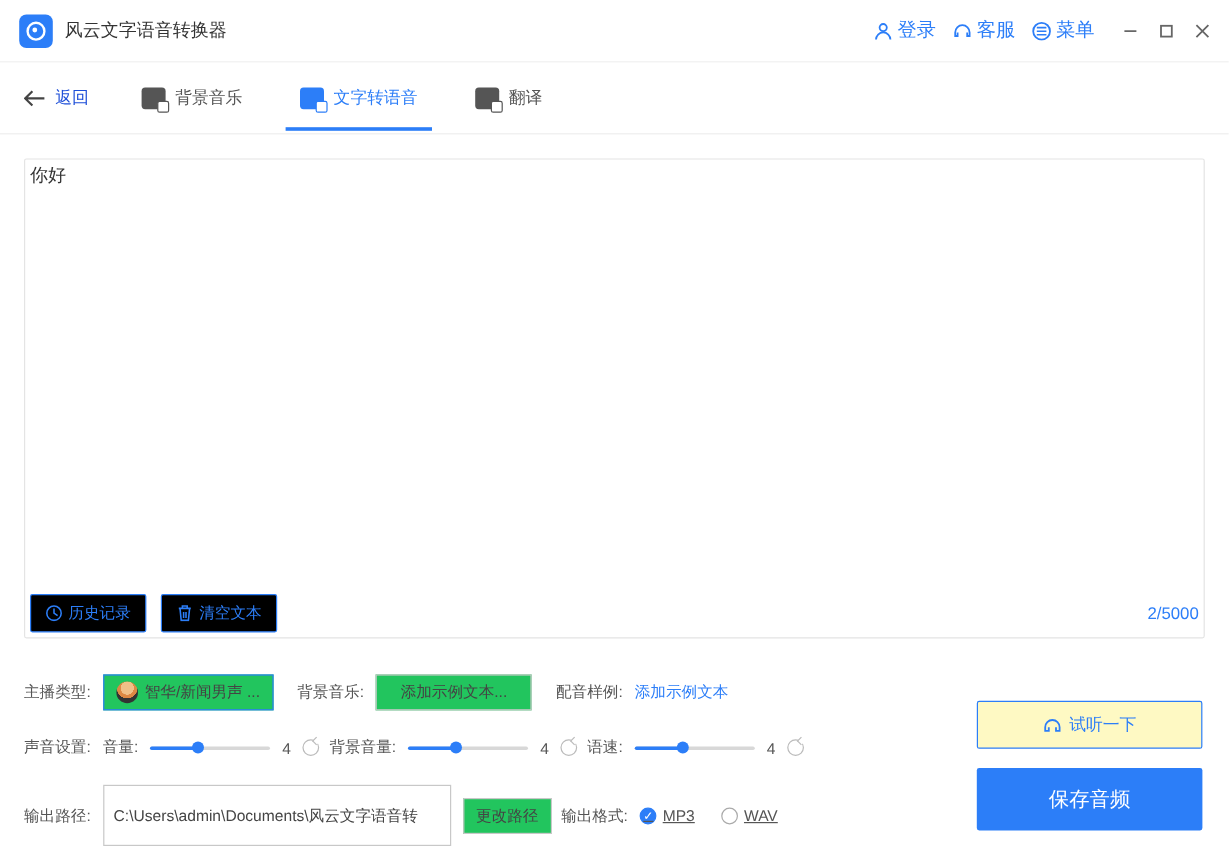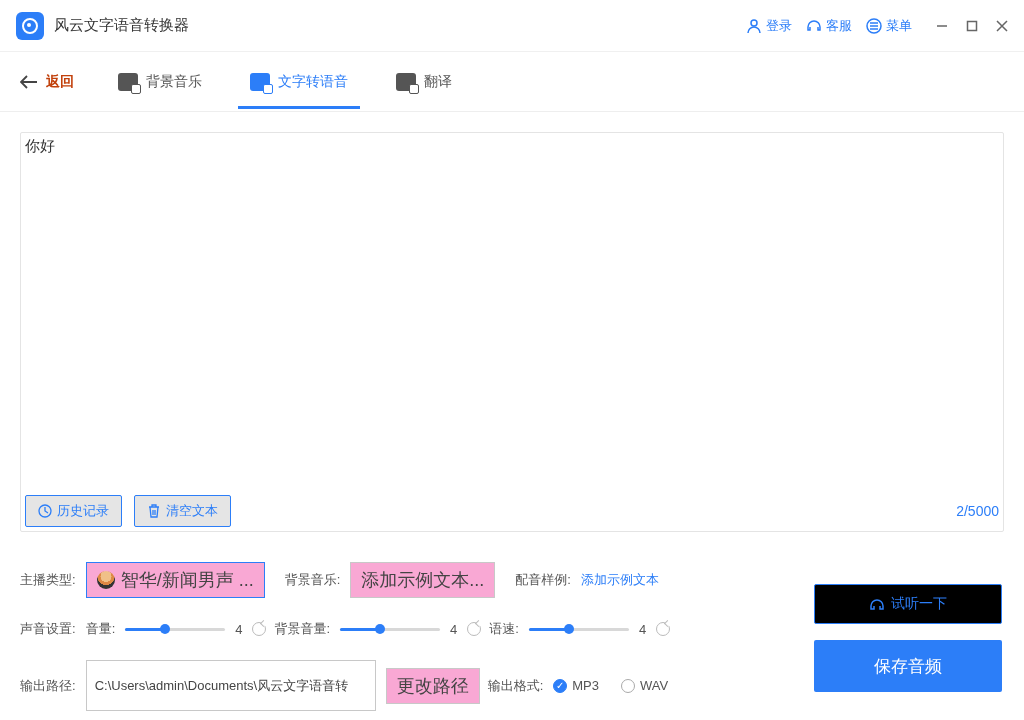--- a/index.html
+++ b/index.html
@@ -4,66 +4,66 @@
 <style>
 * { margin: 0; padding: 0; box-sizing: border-box; font-family: "Microsoft YaHei", Arial, sans-serif; }
 body { width: 1024px; height: 720px; background: #fff; overflow: hidden; }
 
 .titlebar { height: 52px; display: flex; align-items: center; padding: 0 16px; border-bottom: 1px solid #f0f0f0; }
 .logo { width: 28px; height: 28px; background: #2c7ef8; border-radius: 6px; display: flex; align-items: center; justify-content: center; margin-right: 10px; }
 .logo-inner { width: 16px; height: 16px; border: 2px solid #fff; border-radius: 50%; position: relative; }
 .logo-inner::after { content: ""; width: 4px; height: 4px; background: #fff; border-radius: 50%; position: absolute; top: 3px; left: 3px; }
 .app-title { font-size: 15px; color: #333; }
 .titlebar-right { margin-left: auto; display: flex; align-items: center; gap: 14px; }
-.tb-item { display: flex; align-items: center; gap: 4px; font-size: 13px; color: #2c7ef8; cursor: pointer; }
+.tb-item { display: flex; align-items: center; gap: 4px; font-size: 16px; color: #2c7ef8; cursor: pointer; }
 .win-controls { display: flex; gap: 18px; margin-left: 10px; }
 .win-btn { cursor: pointer; color: #666; display: flex; align-items: center; }
 
 .tabs { height: 60px; display: flex; align-items: center; padding: 0 20px; gap: 40px; border-bottom: 1px solid #eee; }
-.back-btn { display: flex; align-items: center; gap: 8px; font-size: 14px; color: #c2410c; cursor: pointer; font-weight: bold; }
+.back-btn { display: flex; align-items: center; gap: 8px; font-size: 14px; color: #1d4ed8; cursor: pointer; }
 .tab { display: flex; align-items: center; gap: 8px; font-size: 14px; color: #555; cursor: pointer; padding: 18px 4px; position: relative; }
 .tab.active { color: #2c7ef8; }
 .tab.active::after { content: ""; position: absolute; bottom: 0; left: -8px; right: -8px; height: 3px; background: #2c7ef8; }
 .tab-icon { width: 20px; height: 18px; background: #555; border-radius: 3px; position: relative; }
 .tab.active .tab-icon { background: #2c7ef8; }
 .tab-icon-badge { position: absolute; bottom: -3px; right: -3px; width: 10px; height: 10px; background: #fff; border: 1px solid #555; border-radius: 2px; }
 
 .main { padding: 20px; }
 .textarea-wrap { border: 1px solid #e4e4e4; border-radius: 2px; padding: 4px; height: 400px; display: flex; flex-direction: column; }
 .textarea { flex: 1; font-size: 15px; color: #333; outline: none; border: none; resize: none; width: 100%; }
 .textarea-bottom { display: flex; align-items: center; justify-content: space-between; margin-top: 10px; }
 .ta-buttons { display: flex; gap: 12px; }
-.ta-btn { display: flex; align-items: center; gap: 5px; border: 1px solid #2c7ef8; color: #2c7ef8; padding: 6px 12px; font-size: 13px; border-radius: 2px; cursor: pointer; background: #e5e5e5; }
+.ta-btn { display: flex; align-items: center; gap: 5px; border: 1px solid #2c7ef8; color: #2c7ef8; padding: 6px 12px; font-size: 13px; border-radius: 2px; cursor: pointer; background: #000000; }
 .char-count { color: #2c7ef8; font-size: 14px; text-align: center; }
 
 .settings { padding: 10px 20px 0; }
 .settings-row { display: flex; align-items: center; margin-bottom: 22px; }
 .sg { display: flex; align-items: center; gap: 10px; }
 .label { font-size: 13px; color: #555; white-space: nowrap; }
-.sel-btn { border: 1px solid #c8c8c8; padding: 5px 10px; font-size: 18px; color: #444; background: #f9a8d4; cursor: pointer; min-width: 130px; text-align: center; display: flex; align-items: center; gap: 6px; justify-content: center; }
+.sel-btn { border: 1px solid #c8c8c8; padding: 5px 10px; font-size: 13px; color: #444; background: #22c55e; cursor: pointer; min-width: 130px; text-align: center; display: flex; align-items: center; gap: 6px; justify-content: center; }
 .sel-btn.anchor { border-color: #2c7ef8; }
 .avatar-icon { width: 18px; height: 18px; border-radius: 50%; background: radial-gradient(circle at 50% 30%, #f0c088 35%, #d84 36% 55%, #333 56%); }
 .link-btn { color: #2c7ef8; font-size: 13px; cursor: pointer; }
 
 .slider { position: relative; width: 100px; height: 14px; display: flex; align-items: center; }
 .slider-track { position: absolute; width: 100%; height: 3px; background: #d8d8d8; border-radius: 2px; }
 .slider-fill { position: absolute; height: 3px; background: #2c7ef8; border-radius: 2px; width: 40%; }
 .slider-thumb { position: absolute; width: 10px; height: 10px; background: #2c7ef8; border-radius: 50%; left: 40%; transform: translateX(-50%); cursor: pointer; }
 .slider-val { font-size: 13px; color: #555; }
 .reset-icon { width: 14px; height: 14px; border: 1.5px solid #bbb; border-radius: 50%; cursor: pointer; position: relative; }
 .reset-icon::after { content: ""; position: absolute; top: -2px; right: -1px; width: 4px; height: 4px; background: #fff; border-left: 1.5px solid #bbb; border-bottom: 1.5px solid #bbb; transform: rotate(45deg); }
 
 .path-input { border: 1px solid #c8c8c8; padding: 17px 8px; font-size: 13px; width: 290px; color: #444; }
-.radio { display: inline-flex; align-items: center; gap: 5px; font-size: 13px; color: #555; cursor: pointer; margin-right: 12px; }
+.radio { display: inline-flex; align-items: center; gap: 5px; font-size: 13px; color: #555; cursor: pointer; margin-right: 12px; text-decoration: underline; }
 .radio-dot { width: 14px; height: 14px; border: 1px solid #aaa; border-radius: 50%; display: flex; align-items: center; justify-content: center; }
 .radio.checked .radio-dot { border-color: #2c7ef8; background: #2c7ef8; }
 .radio.checked .radio-dot::after { content: "✓"; color: #fff; font-size: 10px; }
 
 .right-actions { position: absolute; right: 22px; bottom: 28px; display: flex; flex-direction: column; gap: 16px; }
-.preview-btn { border: 1px solid #2c7ef8; color: #2c7ef8; background: #000000; width: 188px; height: 40px; display: flex; align-items: center; justify-content: center; gap: 6px; font-size: 14px; cursor: pointer; border-radius: 2px; }
+.preview-btn { border: 1px solid #2c7ef8; color: #2c7ef8; background: #fef9c3; width: 188px; height: 40px; display: flex; align-items: center; justify-content: center; gap: 6px; font-size: 14px; cursor: pointer; border-radius: 2px; }
 .save-btn { background: #2c7ef8; color: #fff; width: 188px; height: 52px; display: flex; align-items: center; justify-content: center; font-size: 17px; cursor: pointer; border-radius: 2px; border: none; }
 </style>
 </head>
 <body>
 
 <div class="titlebar">
   <div class="logo">
       <div class="logo-inner"></div>
     </div>
   <div class="app-title">风云文字语音转换器</div>

